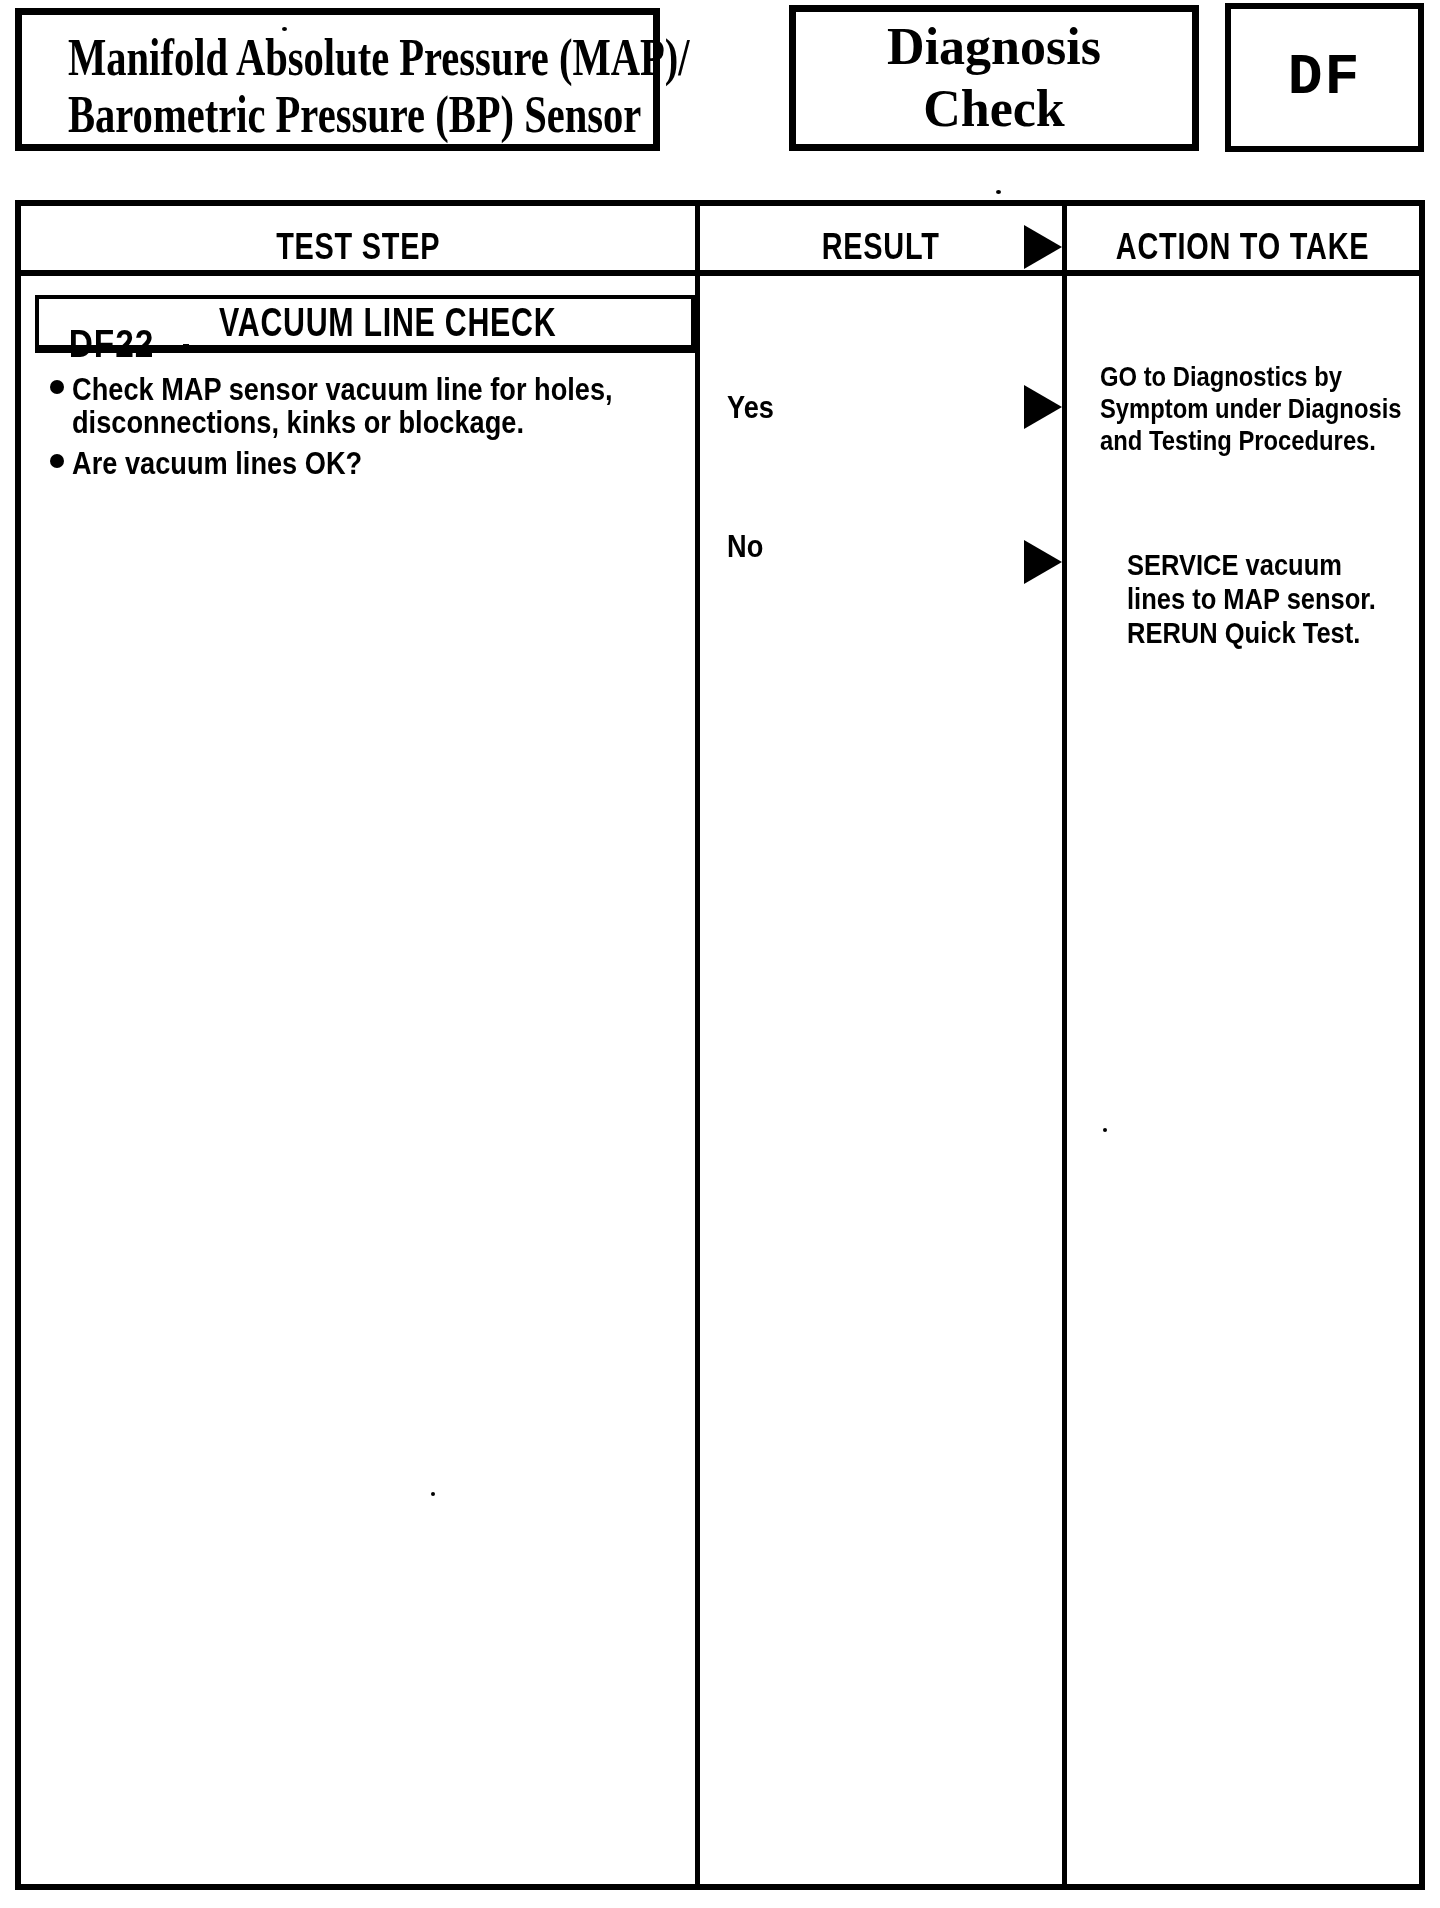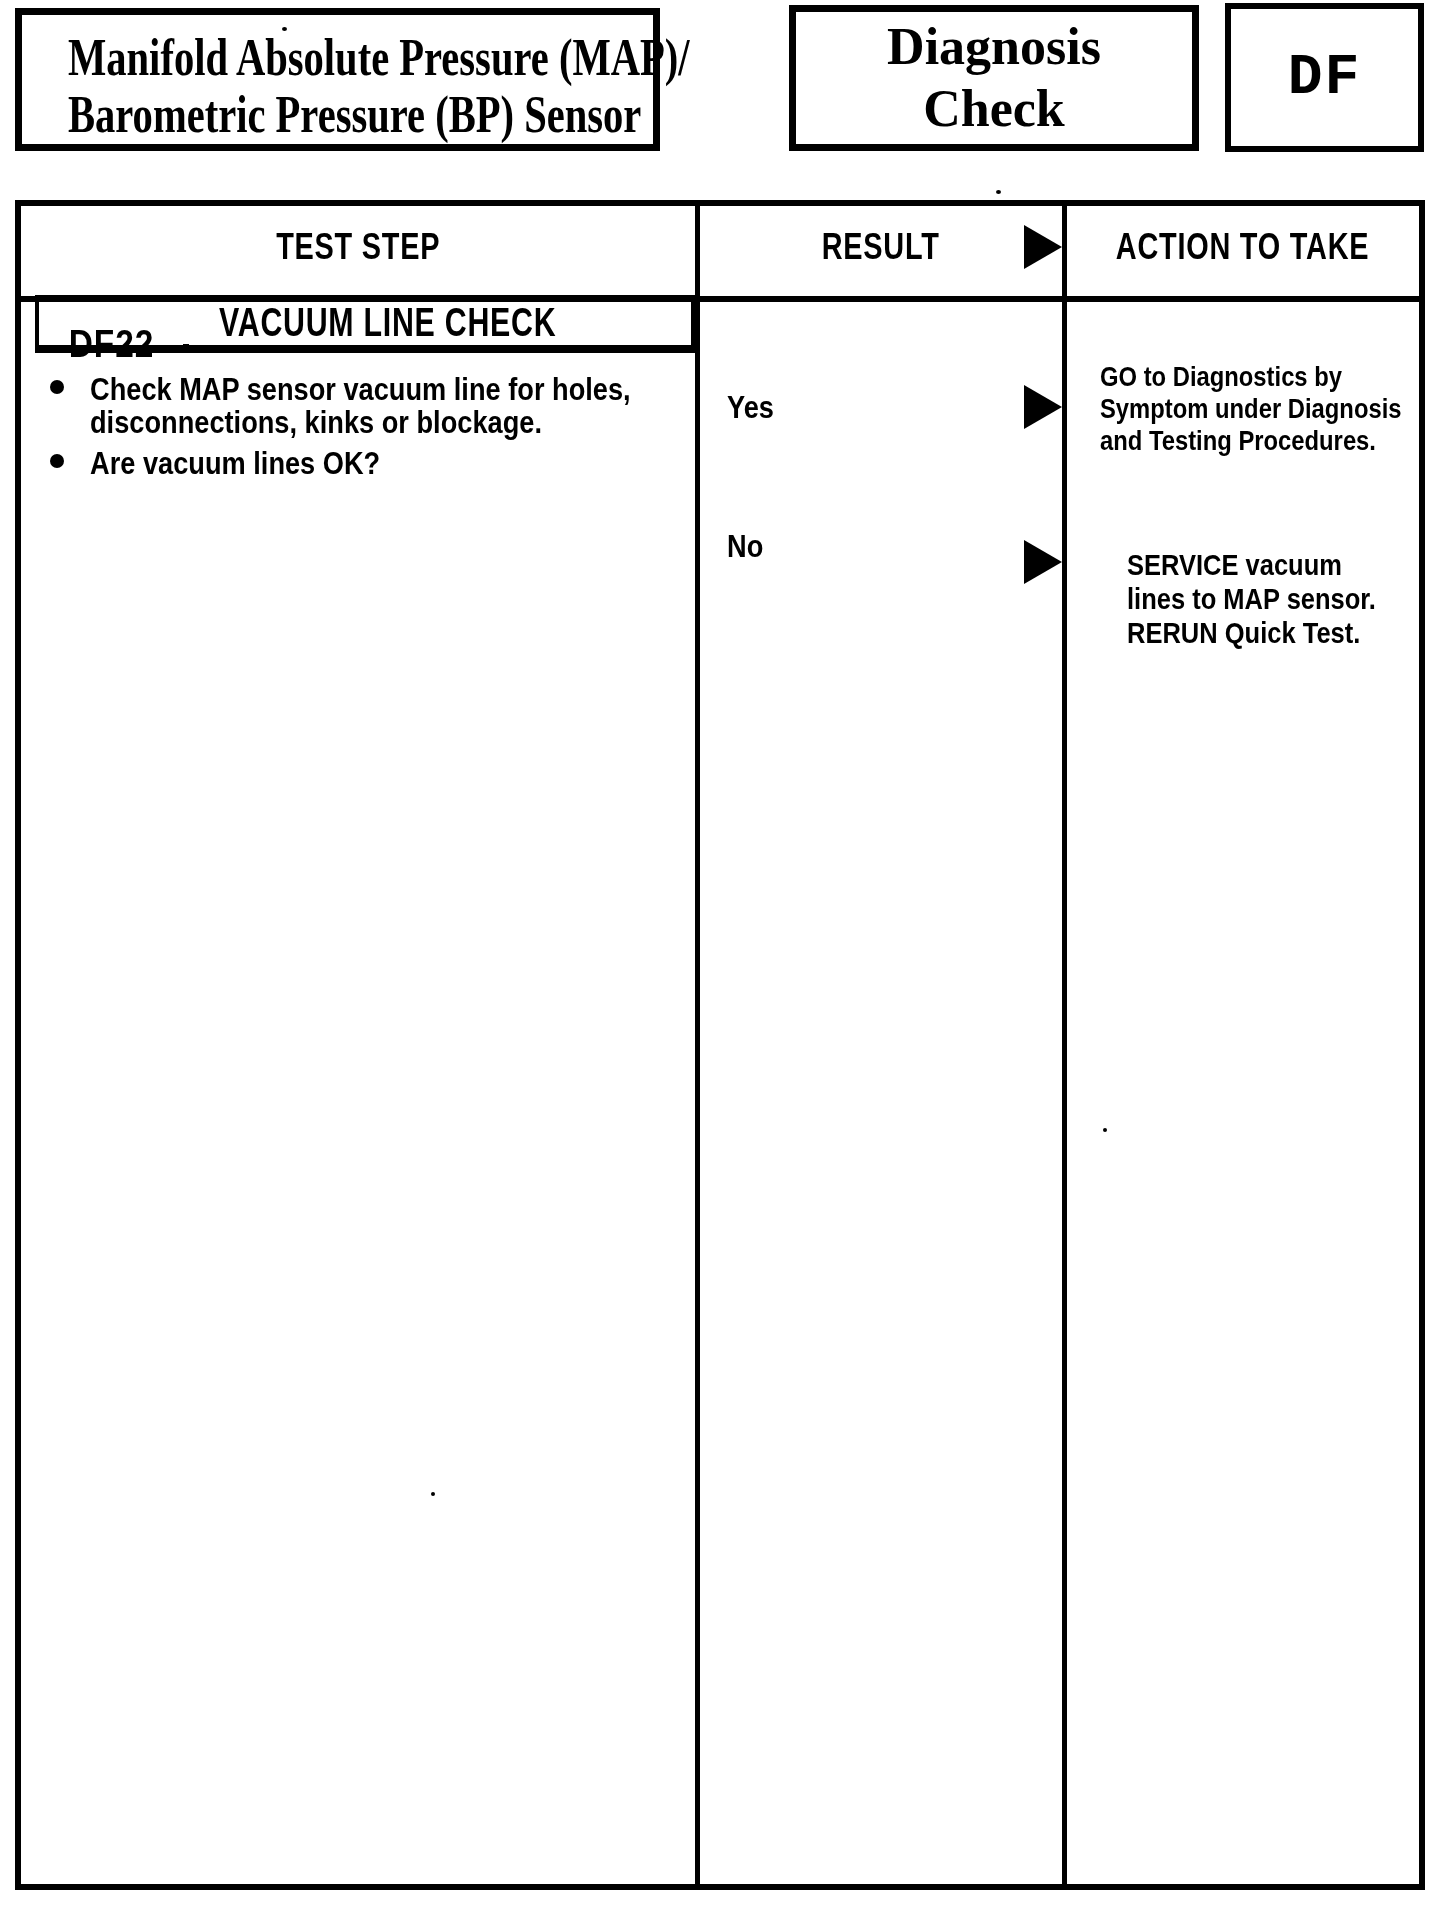--- a/index.html
+++ b/index.html
@@ -37,21 +37,21 @@
   
   .diag-table {
     position:absolute; left:15px; top:200px;
     width:1410px; height:1690px;
     border:6px solid #000;
   }
   .col-divider { position:absolute; top:0; bottom:0; width:5px; background:#000; }
   .divider-1 { left:674px; }
   .divider-2 { left:1041px; }
   .thead {
-    position:absolute; left:0; right:0; top:0; height:96px;
+    position:absolute; left:0; right:0; top:0; height:70px;
     border-bottom:6px solid #000;
   }
   .th {
     position:absolute; top:0; height:81px;
     display:flex; align-items:center; justify-content:center;
     font-weight:bold; font-size:37px; letter-spacing:1px;
   }
   .th > span { display:inline-block; transform:scaleX(.78); transform-origin:50% 50%; white-space:nowrap; }
   .th-step   { left:0; width:674px; }
   .th-result { left:679px; width:362px; }
@@ -82,21 +82,21 @@
     font-weight:600; font-size:41px; letter-spacing:1px;border-radius:22px;
   }
   .step-name > span { display:inline-block; transform:scaleX(.74); transform-origin:0 50%; white-space:nowrap; }
   
   .bullet { position:absolute; left:0; }
   .bullet-dot {
     position:absolute; left:29px; top:7px;
     width:14px; height:14px; border-radius:50%; background:#000;
   }
   .bullet-text {
-    margin-left:69px;
+    margin-left:51px;
     font-size:32px; line-height:33px; font-weight:600;
   }
   .bullet-text div, .body-line { white-space:nowrap; transform:scaleX(.85); transform-origin:0 50%; }
   .bullet-1 { top:167px; }
   .bullet-2 { top:241px; }
   
   .result-label {
     position:absolute; left:706px;
     font-size:32px; font-weight:600; line-height:34px;
   }

